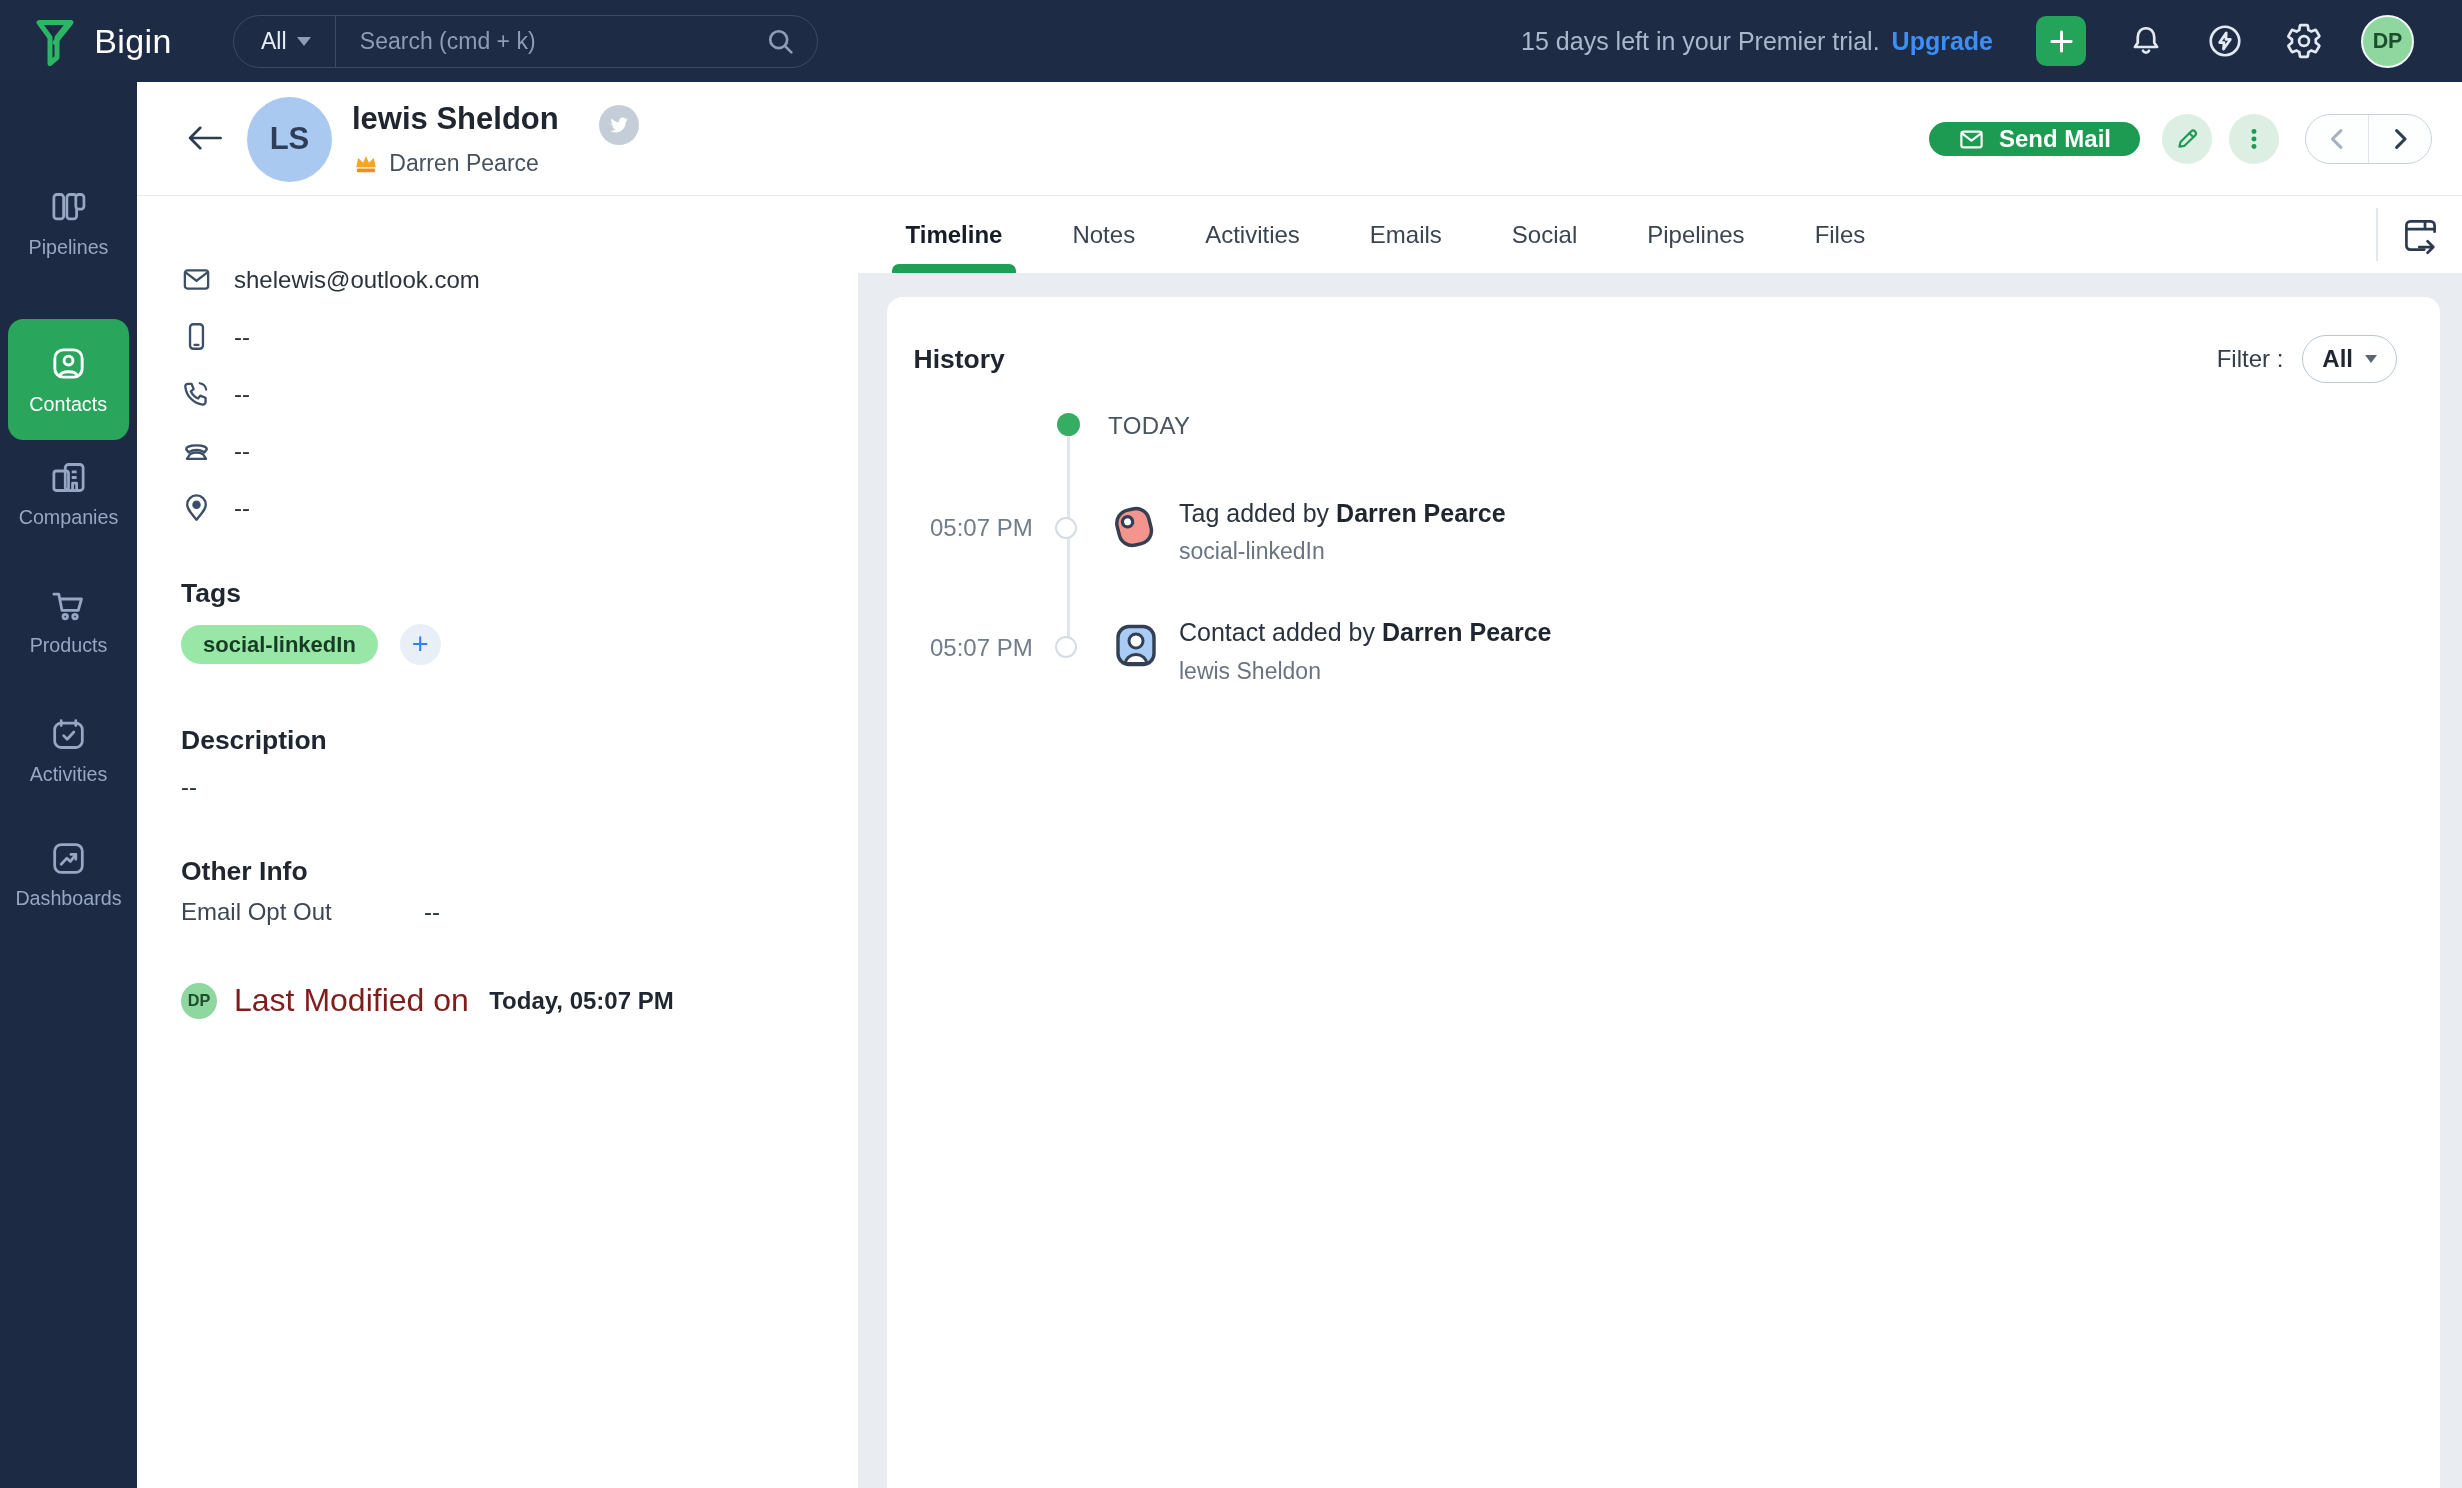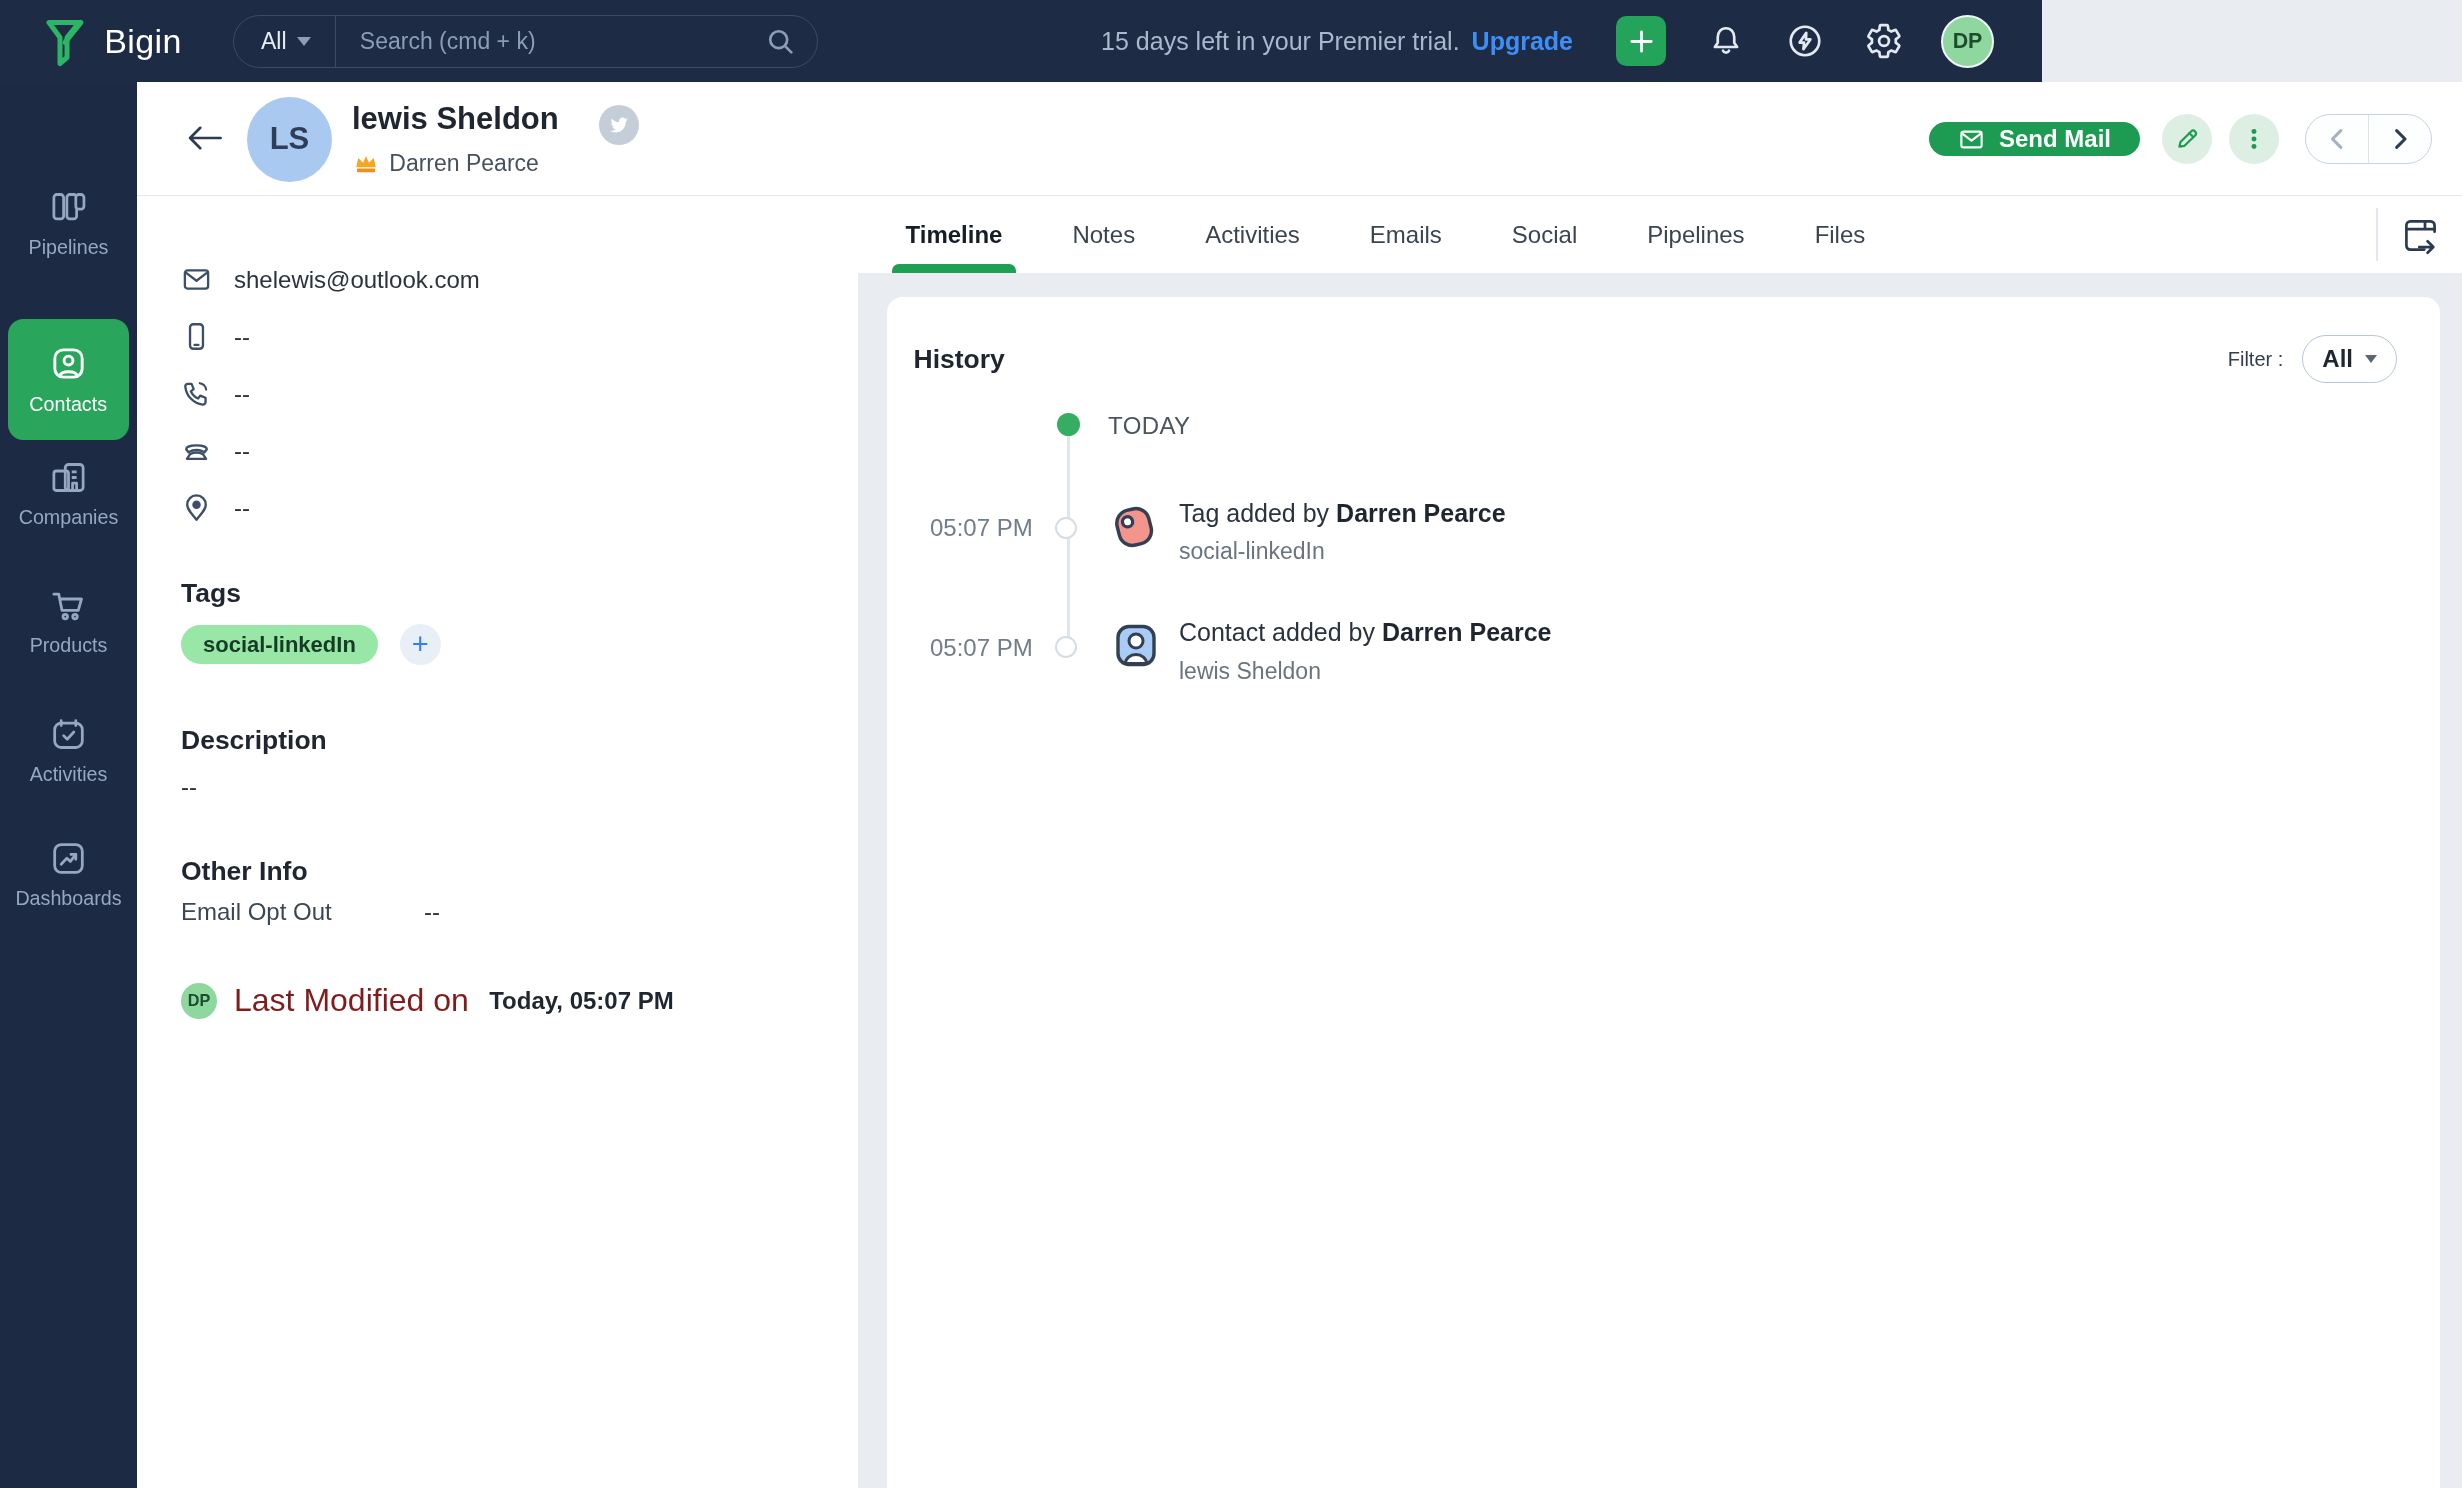--- a/index.html
+++ b/index.html
@@ -1,21 +1,21 @@
 <!DOCTYPE html>
 <html style="font-size:13.7px"><head>
 <meta charset="utf-8">
 <style>
   * { margin:0; padding:0; box-sizing:border-box; }
   html,body { width:2462px; height:1489px; overflow:hidden; background:#e9edf1;
               font-family:"Liberation Sans", sans-serif; }
 
   
-  .topbar { position:absolute; left:0; top:0; width:2042px; height:82px; background:#1d2b44;
-            display:flex; align-items:center; z-index:30;padding-left:10px; }
+  .topbar { position:absolute; left:0; top:0; width:2462px; height:82px; background:#1d2b44;
+            display:flex; align-items:center; z-index:30; }
   .brand { display:flex; align-items:center; gap:13.7px; margin-left:32.5px; }
   .brand-name { color:#fff; font-size:34px; font-weight:400; letter-spacing:0.4px; }
   .search-box { position:absolute; left:233px; top:14.5px; width:585px; height:53px;
                 border:1.7px solid #3b4c69; border-radius:27px; display:flex; align-items:center; color:#e7edf6; }
   .scope { display:flex; align-items:center; gap:10.3px; padding:0 24px 0 27px; font-size:23px; height:100%;
            border-right:1.7px solid #3b4c69; cursor:pointer; }
   .scope .chev { width:0; height:0; border-left:7.7px solid transparent; border-right:7.7px solid transparent;
                  border-top:9.4px solid #8d9cb7; }
   .search-input { flex:1; background:transparent; border:none; outline:none; color:#e7edf6;
                   font-size:23px; padding:0 17px 0 24px; font-family:inherit; }
@@ -96,21 +96,21 @@
   .tab-divider { position:absolute; left:1518px; top:12px; height:53px; width:1.7px; background:#e1e7ec; }
   .open-tab-btn { position:absolute; left:1542px; top:19px; cursor:pointer; }
 
   
   .content-bg { position:absolute; left:858px; top:273px; width:1605px; height:1216px; background:#e9edf1; }
   .history-card { position:absolute; left:29px; top:24px; width:1553px; height:1214px; background:#fff;
                   border-radius:15.4px 15.4px 0 0; }
   .card-head { display:flex; align-items:center; justify-content:space-between; padding:38px 43px 0 26.5px; }
   .history-title { font-size:26.5px; font-weight:700; color:#1f2630; }
   .filter-wrap { display:flex; align-items:center; gap:19px; }
-  .filter-label { font-size:20px; color:#333e4a;margin-left:21px; }
+  .filter-label { font-size:24px; color:#333e4a;margin-left:21px; }
   .filter-pill { height:48px; min-width:87px; border:1.7px solid #b9c7d4; border-radius:24px; background:#fff;
                  display:flex; align-items:center; justify-content:center; gap:12px; padding:0 19px;
                  font-size:24px; font-weight:700; color:#1f2630; cursor:pointer; }
   .filter-pill .chev { width:0; height:0; border-left:6.8px solid transparent; border-right:6.8px solid transparent;
                        border-top:8.5px solid #5a6673; }
 
   .tl-rail { position:absolute; left:180px; top:128px; width:2.6px; height:222px; background:#dfe5ea; }
   .tl-dot { position:absolute; left:170px; top:116px; width:23px; height:23px; border-radius:50%; background:#35ad63; }
   .tl-group-label { position:absolute; left:221px; top:115px; font-size:24px; color:#4a5560; letter-spacing:0.4px; }
   .tl-time { position:absolute; left:43px; font-size:24px; color:#717d8a; }

